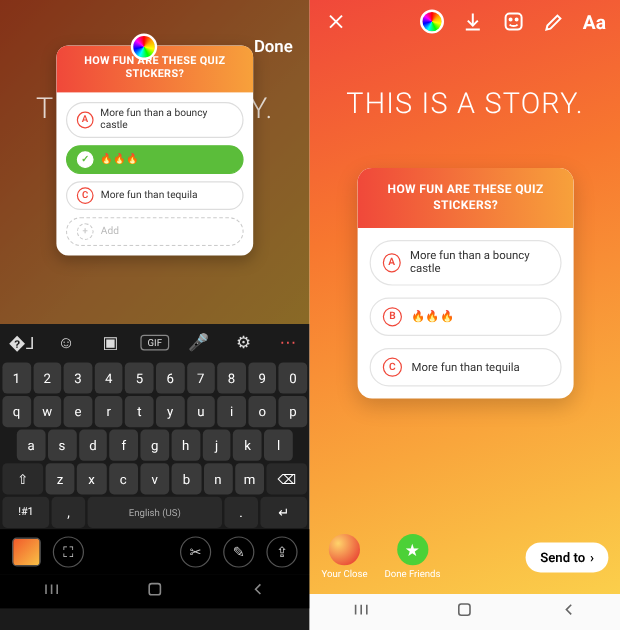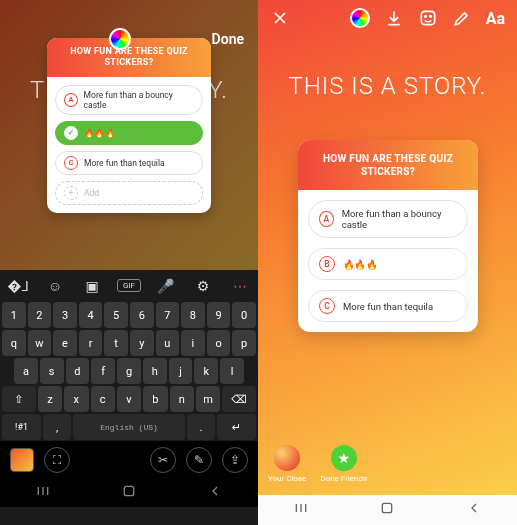--- a/index.html
+++ b/index.html
@@ -34,21 +34,21 @@
   .opt.dashed { border:1px dashed #ccc; color:#bbb;}
   .opt.dashed .bullet { border:1px dashed #ccc; color:#ccc;}
 
   
   .kbd { position:absolute; top:270px; left:0; right:0; bottom:0; background:#1b1b1b; color:#ddd; display:flex; flex-direction:column;}
   .kbd-toolbar { display:flex; align-items:center; justify-content:space-between; padding:6px 6px; font-size:14px;}
   .kbd-toolbar .ti { width:24px; text-align:center; }
   .kbd-numrow, .kbd-row { display:flex; gap:2px; padding:1px 2px;}
   .key { flex:1; background:#3a3a3a; color:#fff; border-radius:4px; height:26px; display:flex; align-items:center; justify-content:center; font-size:11px;}
   .key.dark { background:#2a2a2a;}
-  .kbd-space { flex:4;font-family:Liberation Mono, monospace;}
+  .kbd-space { flex:4;}
   .kbd-bottombar { display:flex; align-items:center; gap:10px; padding:6px 10px; background:#000; height:38px;}
   .thumb { width:24px; height:24px; border-radius:4px; background:linear-gradient(135deg,#f15a2b,#f9c146); border:1px solid #555;}
   .circ-btn { width:26px; height:26px; border:1px solid #555; border-radius:50%; display:flex; align-items:center; justify-content:center; color:#ccc; font-size:12px;}
   .navbar { display:flex; justify-content:space-around; align-items:center; height:28px; background:#000; color:#888;}
   .navbar svg { width:16px; height:16px; stroke:#888; fill:none; stroke-width:2;}
 
   
   .right .story2 {
     position:relative; width:100%; height:495px;
     background: linear-gradient(160deg,#f0483a 0%, #f7772f 35%, #f9a63c 70%, #fbcf4b 100%);
@@ -260,20 +260,24 @@
 
     <div class="share-row">
       <div class="dest">
         <div class="av story"></div>
         <span>Your Close</span>
       </div>
       <div class="dest">
         <div class="av close">★</div>
         <span>Done Friends</span>
       </div>
+      <div class="sendto">
+        <span>Send to</span>
+        <span>›</span>
+      </div>
     </div>
   </div>
   <div class="navbar2">
     <div><svg viewBox="0 0 24 24">
           <line x1="5" y1="6" x2="5" y2="18"></line>
           <line x1="12" y1="6" x2="12" y2="18"></line>
           <line x1="19" y1="6" x2="19" y2="18"></line>
         </svg></div>
     <div><svg viewBox="0 0 24 24">
           <rect x="5" y="5" width="14" height="14" rx="3"></rect>

